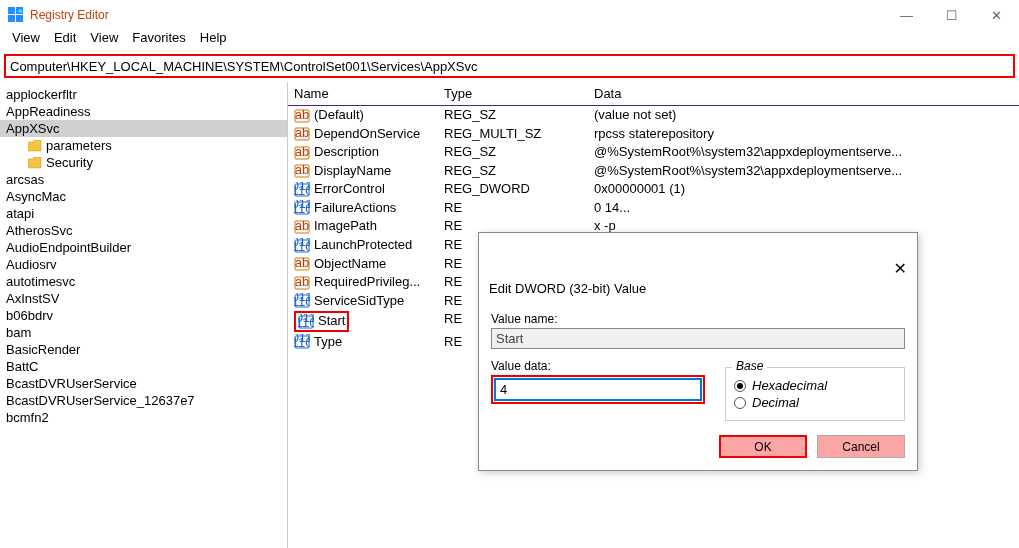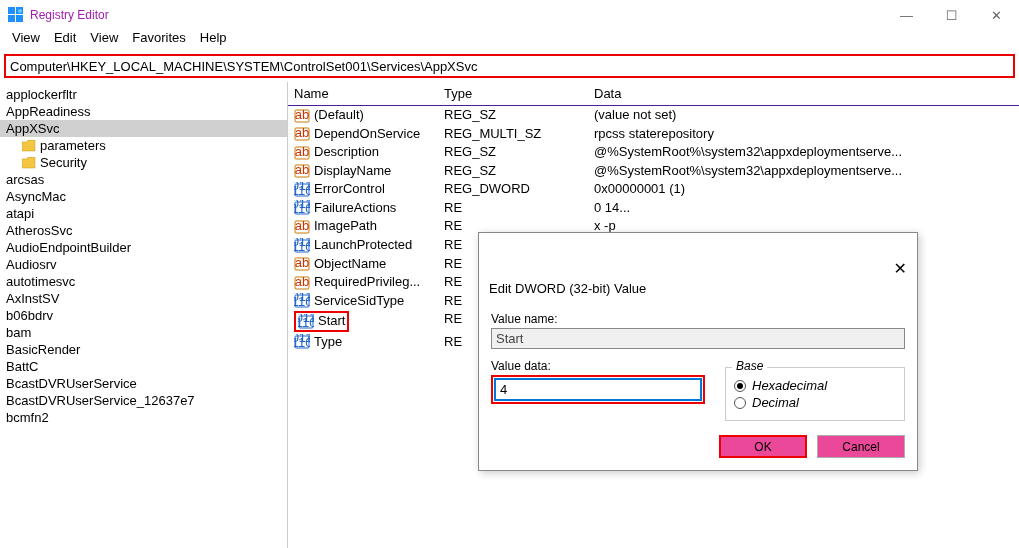--- a/index.html
+++ b/index.html
@@ -1,36 +1,36 @@
 <!DOCTYPE html>
 <html><head>
 <meta charset="utf-8">
 <style>
 * { box-sizing: border-box; font-family: "Segoe UI", Arial, sans-serif; font-size: 13px; }
 body { margin: 0; width: 1019px; height: 548px; background: #fff; overflow: hidden; color: #000; }
 
 .titlebar { height: 30px; display: flex; align-items: center; padding-left: 8px; }
 .titlebar .icon { width: 16px; height: 16px; margin-right: 6px; }
-.titlebar .title { flex: 1; color: #a21caf; font-size: 12px; }
+.titlebar .title { flex: 1; color: #c2410c; font-size: 12px; }
 .titlebar .controls { display: flex; }
 .titlebar .ctrl { width: 45px; height: 30px; display: flex; align-items: center; justify-content: center; color: #666; }
 
 .menubar { height: 20px; display: flex; padding-left: 6px; gap: 2px; }
 .menubar .menu { padding: 0 6px; color: #000; }
 
 .addressbar { height: 24px; border: 1px solid #ccc; margin: 4px 4px; padding: 0 4px; display: flex; align-items: center; }
 .addressbar.highlight { border: 2px solid #e00; }
 
 .mainarea { display: flex; height: calc(548px - 30px - 20px - 32px); }
 
 .tree { width: 288px; border-right: 1px solid #ccc; overflow: hidden; }
 .tree .treelist { padding: 4px 0; }
 .tree .item { padding: 1px 6px; display: flex; align-items: center; gap: 4px; }
 .tree .item.selected { background: #d0d0d0; }
-.tree .item.indent { padding-left: 22px; }
+.tree .item.indent { padding-left: 28px; }
 .folder-icon { width: 14px; height: 12px; display: inline-block; }
 
 .values { flex: 1; position: relative; }
 .values .header { display: flex; border-bottom: 1px solid #4c1d95; padding: 4px 0; }
 .values .header .col { padding: 0 6px; }
 .col-name { width: 150px; }
 .col-type { width: 150px; }
 .col-data { flex: 1; }
 .values .rows { }
 .values .row { display: flex; padding: 1px 0; }
@@ -50,21 +50,21 @@
 .dialog input[type="text"] { width: 100%; padding: 2px 4px; border: 1px solid #888; font-size: 13px; }
 .dialog input.readonly { background: #f0f0f0; color: #444; }
 .dialog .highlight-field { border: 2px solid #e00; padding: 2px; }
 .dialog .highlight-field input { border: 1px solid #0078d7; outline: 1px solid #0078d7; }
 .dialog .basebox { border: 1px solid #ccc; padding: 8px; margin-top: 18px; position: relative; }
 .dialog .basebox .basetitle { position: absolute; top: -9px; left: 6px; background: #fff; padding: 0 4px; font-size: 12px; }
 .dialog .radio { display: flex; align-items: center; margin: 2px 0; gap: 6px; font-size: 12px; }
 .dialog .radio .rbtn { width: 12px; height: 12px; border: 1px solid #555; border-radius: 50%; display: inline-flex; align-items: center; justify-content: center; }
 .dialog .radio .rbtn.checked::after { content: ""; width: 6px; height: 6px; background: #000; border-radius: 50%; }
 .dialog .btnrow { display: flex; justify-content: flex-end; gap: 10px; margin-top: 14px; }
-.dialog .btn { width: 88px; height: 23px; background: #ec4899; border: 1px solid #adadad; display: flex; align-items: center; justify-content: center; font-size: 12px; }
+.dialog .btn { width: 88px; height: 23px; background: #fca5a5; border: 1px solid #adadad; display: flex; align-items: center; justify-content: center; font-size: 12px; }
 .dialog .btn.highlight { border: 2px solid #e00; }
 </style>
 </head>
 <body>
 
 <div class="titlebar">
   <span class="icon">
     <svg viewBox="0 0 16 16">
         <rect x="0" y="0" width="7" height="7" fill="#1e90ff"></rect>
         <rect x="8" y="0" width="7" height="7" fill="#1e90ff"></rect>

